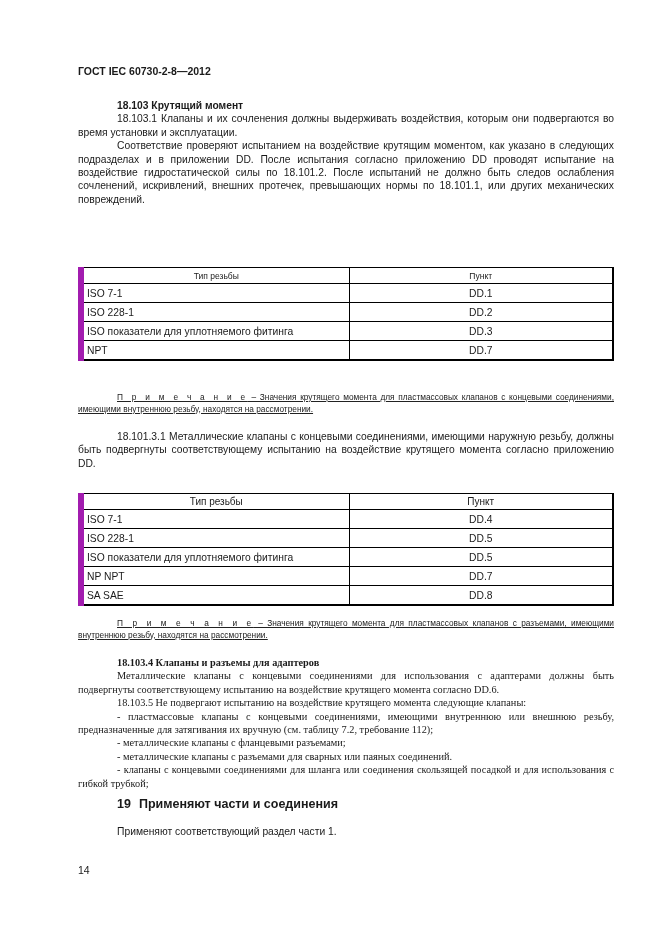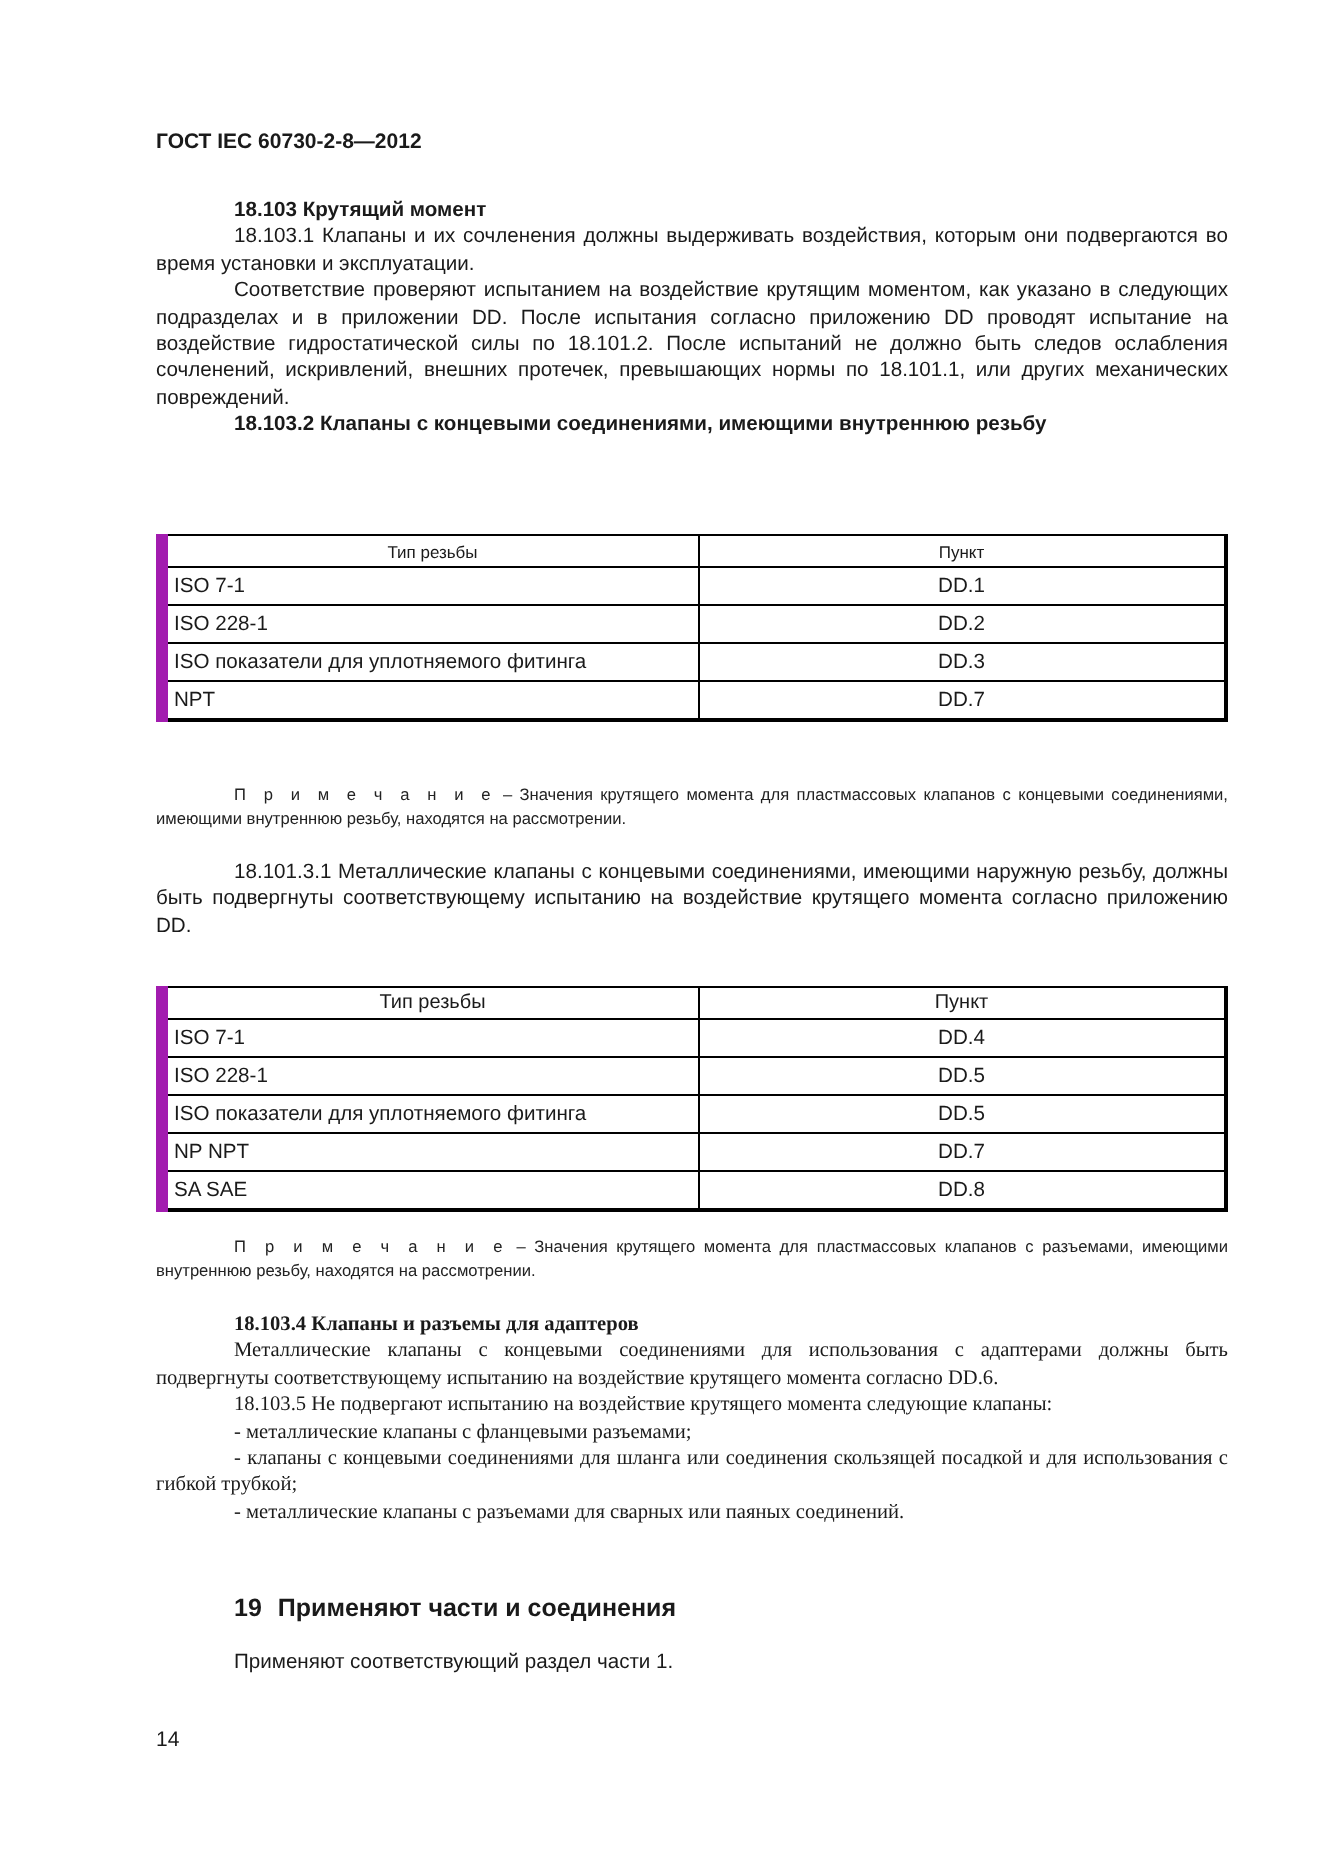--- a/index.html
+++ b/index.html
@@ -5,21 +5,21 @@
   html, body { margin: 0; padding: 0; background: #ffffff; }
   body { width: 661px; height: 936px; position: relative; overflow: hidden;
          font-family: "Liberation Sans", sans-serif; color: #1a1a1a; }
   .abs { position: absolute; }
   .hdr { left: 78px; top: 65px; font-size: 10.5px; font-weight: bold; }
   .block { left: 78px; width: 536px; font-size: 10.3px; line-height: 13.4px; text-align: justify; }
   .block p { margin: 0; text-indent: 39px; }
   .block p.b { font-weight: bold; }
   .block p.i { }
   .note { left: 78px; width: 536px; font-size: 8.3px; line-height: 11.5px; text-align: justify; color: #222; }
-  .note p { margin: 0; text-indent: 39px; }
+  .note p { margin: 0; text-indent: 39px; text-decoration: underline; }
   .note .sp { letter-spacing: 2.6px; }
   table.t { position: absolute; left: 78px; width: 536px; border-collapse: collapse;
             font-size: 10.3px; table-layout: fixed; }
   table.t td { border: 1px solid #000; padding: 0 3px; height: 18px; vertical-align: middle; }
   table.t td.c2 { text-align: center; }
   table.t tr.h td { font-size: 8.5px; text-align: center; height: 15px; }
   table.t col.a { width: 268px; }
   table.t .nob td { border-top: none; }
   table.t { border-left: 6px solid #a21caf; border-right: 2px solid #000; border-bottom: 2px solid #000; }
   .h19 { left: 117px; top: 797px; font-size: 12.5px; font-weight: bold; }
@@ -29,21 +29,20 @@
 </style>
 </head>
 <body>
 
 <div class="abs hdr">ГОСТ IEC 60730-2-8—2012</div>
 
 <div class="abs block" style="top:99px;">
   <p class="b">18.103 Крутящий момент</p>
   <p>18.103.1 Клапаны и их сочленения должны выдерживать воздействия, которым они подвергаются во время установки и эксплуатации.</p>
   <p class="i">Соответствие проверяют испытанием на воздействие крутящим моментом, как указано в следующих подразделах и в приложении DD. После испытания согласно приложению DD проводят испытание на воздействие гидростатической силы по 18.101.2. После испытаний не должно быть следов ослабления сочленений, искривлений, внешних протечек, превышающих нормы по 18.101.1, или других механических повреждений.</p>
-  <p class="b">18.103.2 Клапаны с концевыми соединениями, имеющими внутреннюю резьбу</p>
 </div>
 
 <table class="t" style="top:267px;">
   <colgroup>
       <col class="a">
       <col>
     </colgroup>
   <tbody>
       <tr class="h">
     <td>Тип резьбы</td>
@@ -110,23 +109,24 @@
   </table>
 
 <div class="abs note" style="top:618px;">
   <p><span class="sp">П р и м е ч а н и е</span><span> – Значения крутящего момента для пластмассовых клапанов с разъемами, имеющими внутреннюю резьбу, находятся на рассмотрении.</span></p>
 </div>
 
 <div class="abs block" style="top:656px;font-family:Liberation Serif, serif;">
   <p class="b">18.103.4 Клапаны и разъемы для адаптеров</p>
   <p>Металлические клапаны с концевыми соединениями для использования с адаптерами должны быть подвергнуты соответствующему испытанию на воздействие крутящего момента согласно DD.6.</p>
   <p>18.103.5 Не подвергают испытанию на воздействие крутящего момента следующие клапаны:</p>
+  <p>- пластмассовые клапаны с концевыми соединениями, имеющими внутреннюю или внешнюю резьбу, предназначенные для затягивания их вручную (см. таблицу 7.2, требование 112);</p>
   <p>- металлические клапаны с фланцевыми разъемами;</p>
+  <p>- металлические клапаны с разъемами для сварных или паяных соединений.</p>
   <p>- клапаны с концевыми соединениями для шланга или соединения скользящей посадкой и для использования с гибкой трубкой;</p>
-  <p>- металлические клапаны с разъемами для сварных или паяных соединений.</p>
 </div>
 
 <div class="abs h19">
   <span class="n">19</span><span>Применяют части и соединения</span>
 </div>
 <div class="abs app">Применяют соответствующий раздел части 1.</div>
 
 <div class="abs pg">14</div>
 
 </body></html>

